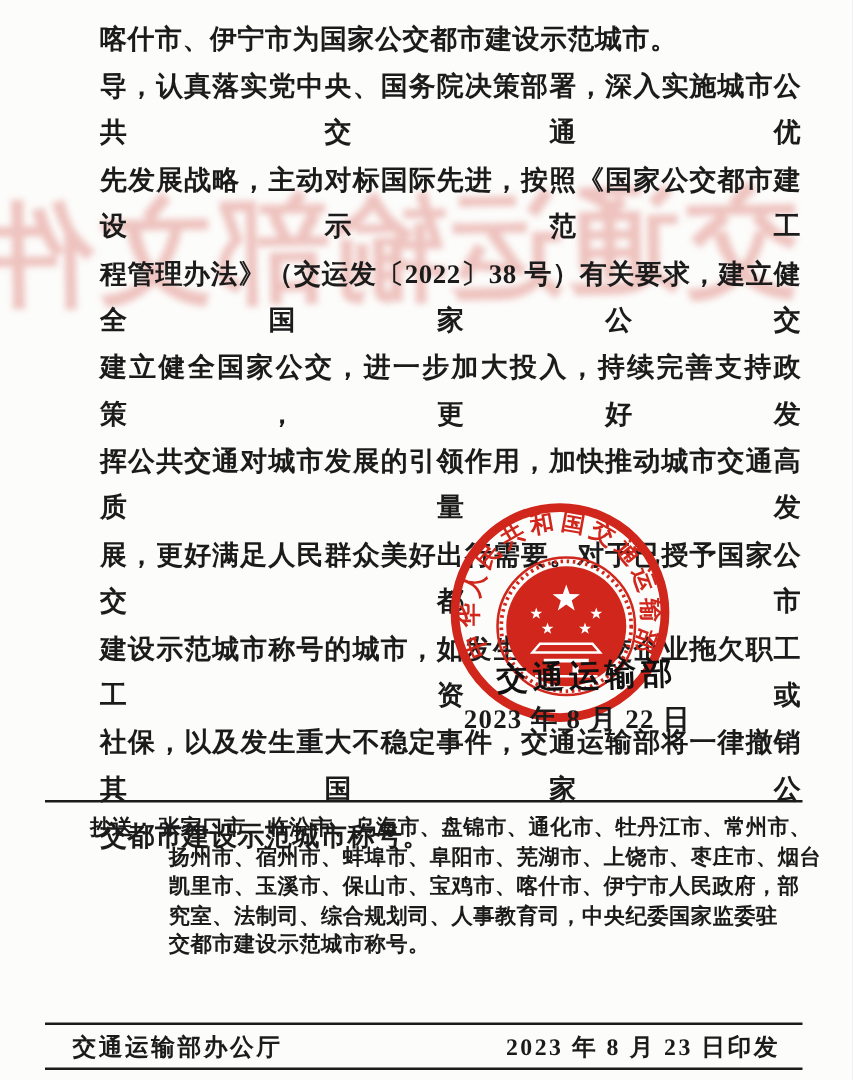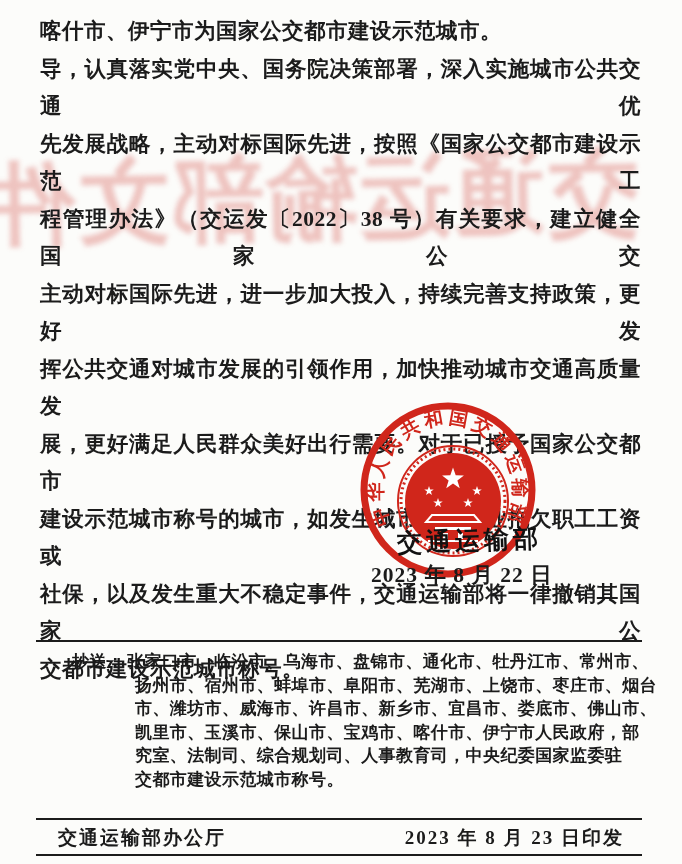--- a/index.html
+++ b/index.html
@@ -21,21 +21,21 @@
     color:rgba(206,62,56,0.30);
     filter:blur(2.5px);
     user-select:none;
   }
   
   .body-block{
     position:absolute;left:40px;top:13px;width:601px;
     font-size:21.5px;font-weight:bold;line-height:37.5px;
     letter-spacing:0.5px;
   }
-  .body-line{white-space:nowrap;}
+  .body-line{white-space:nowrap;margin-left:40px;}
   .body-line.fill{white-space:normal;text-align:justify;text-align-last:justify;}
   
   .seal{position:absolute;left:356px;top:402px;width:184px;height:184px;}
   .seal-overlay{
     position:absolute;left:397px;top:524px;
     font-size:25px;font-weight:bold;letter-spacing:4px;
     color:#111;transform:rotate(-2deg);white-space:nowrap;
   }
   .sign-date{
     position:absolute;left:371px;top:560px;
@@ -71,21 +71,21 @@
 
 <div class="page">
 
   <div class="watermark">交通运输部文件</div>
 
   <div class="body-block">
     <div class="body-line">喀什市、伊宁市为国家公交都市建设示范城市。</div>
     <div class="body-line fill">导，认真落实党中央、国务院决策部署，深入实施城市公共交通优</div>
     <div class="body-line fill">先发展战略，主动对标国际先进，按照《国家公交都市建设示范工</div>
     <div class="body-line fill">程管理办法》（交运发〔2022〕38 号）有关要求，建立健全国家公交</div>
-    <div class="body-line fill">主动对标国际先进，进一步加大投入，持续完善支持政策，更好发</div>
+    <div class="body-line fill">建立健全国家公交，进一步加大投入，持续完善支持政策，更好发</div>
     <div class="body-line fill">挥公共交通对城市发展的引领作用，加快推动城市交通高质量发</div>
     <div class="body-line fill">展，更好满足人民群众美好出行需要。对于已授予国家公交都市</div>
     <div class="body-line fill">建设示范城市称号的城市，如发生城市公交企业拖欠职工工资或</div>
     <div class="body-line fill">社保，以及发生重大不稳定事件，交通运输部将一律撤销其国家公</div>
     <div class="body-line">交都市建设示范城市称号。</div>
   </div>
 
   <svg class="seal" viewBox="0 0 184 184" xmlns="http://www.w3.org/2000/svg">
     <g>
       <circle cx="92" cy="88" r="84" fill="none" stroke="#d0261b" stroke-width="7"></circle>
@@ -120,21 +120,20 @@
 
 
   <div class="rule rule-1"></div>
 
   <div class="cc">
     <div class="cc-row">
       <span class="cc-label">抄送：</span>
       <span class="cc-line">张家口市、临汾市、乌海市、盘锦市、通化市、牡丹江市、常州市、</span>
     </div>
     <div class="cc-line cc-cont">扬州市、宿州市、蚌埠市、阜阳市、芜湖市、上饶市、枣庄市、烟台</div>
-    <div class="cc-line cc-cont">市、潍坊市、威海市、许昌市、新乡市、宜昌市、娄底市、佛山市、</div>
     <div class="cc-line cc-cont">凯里市、玉溪市、保山市、宝鸡市、喀什市、伊宁市人民政府，部</div>
     <div class="cc-line cc-cont">究室、法制司、综合规划司、人事教育司，中央纪委国家监委驻</div>
     <div class="cc-line cc-cont">交都市建设示范城市称号。</div>
   </div>
 
   <div class="rule rule-2"></div>
 
   <div class="footer-row">
     <span>交通运输部办公厅</span>
     <span>2023 年 8 月 23 日印发</span>

